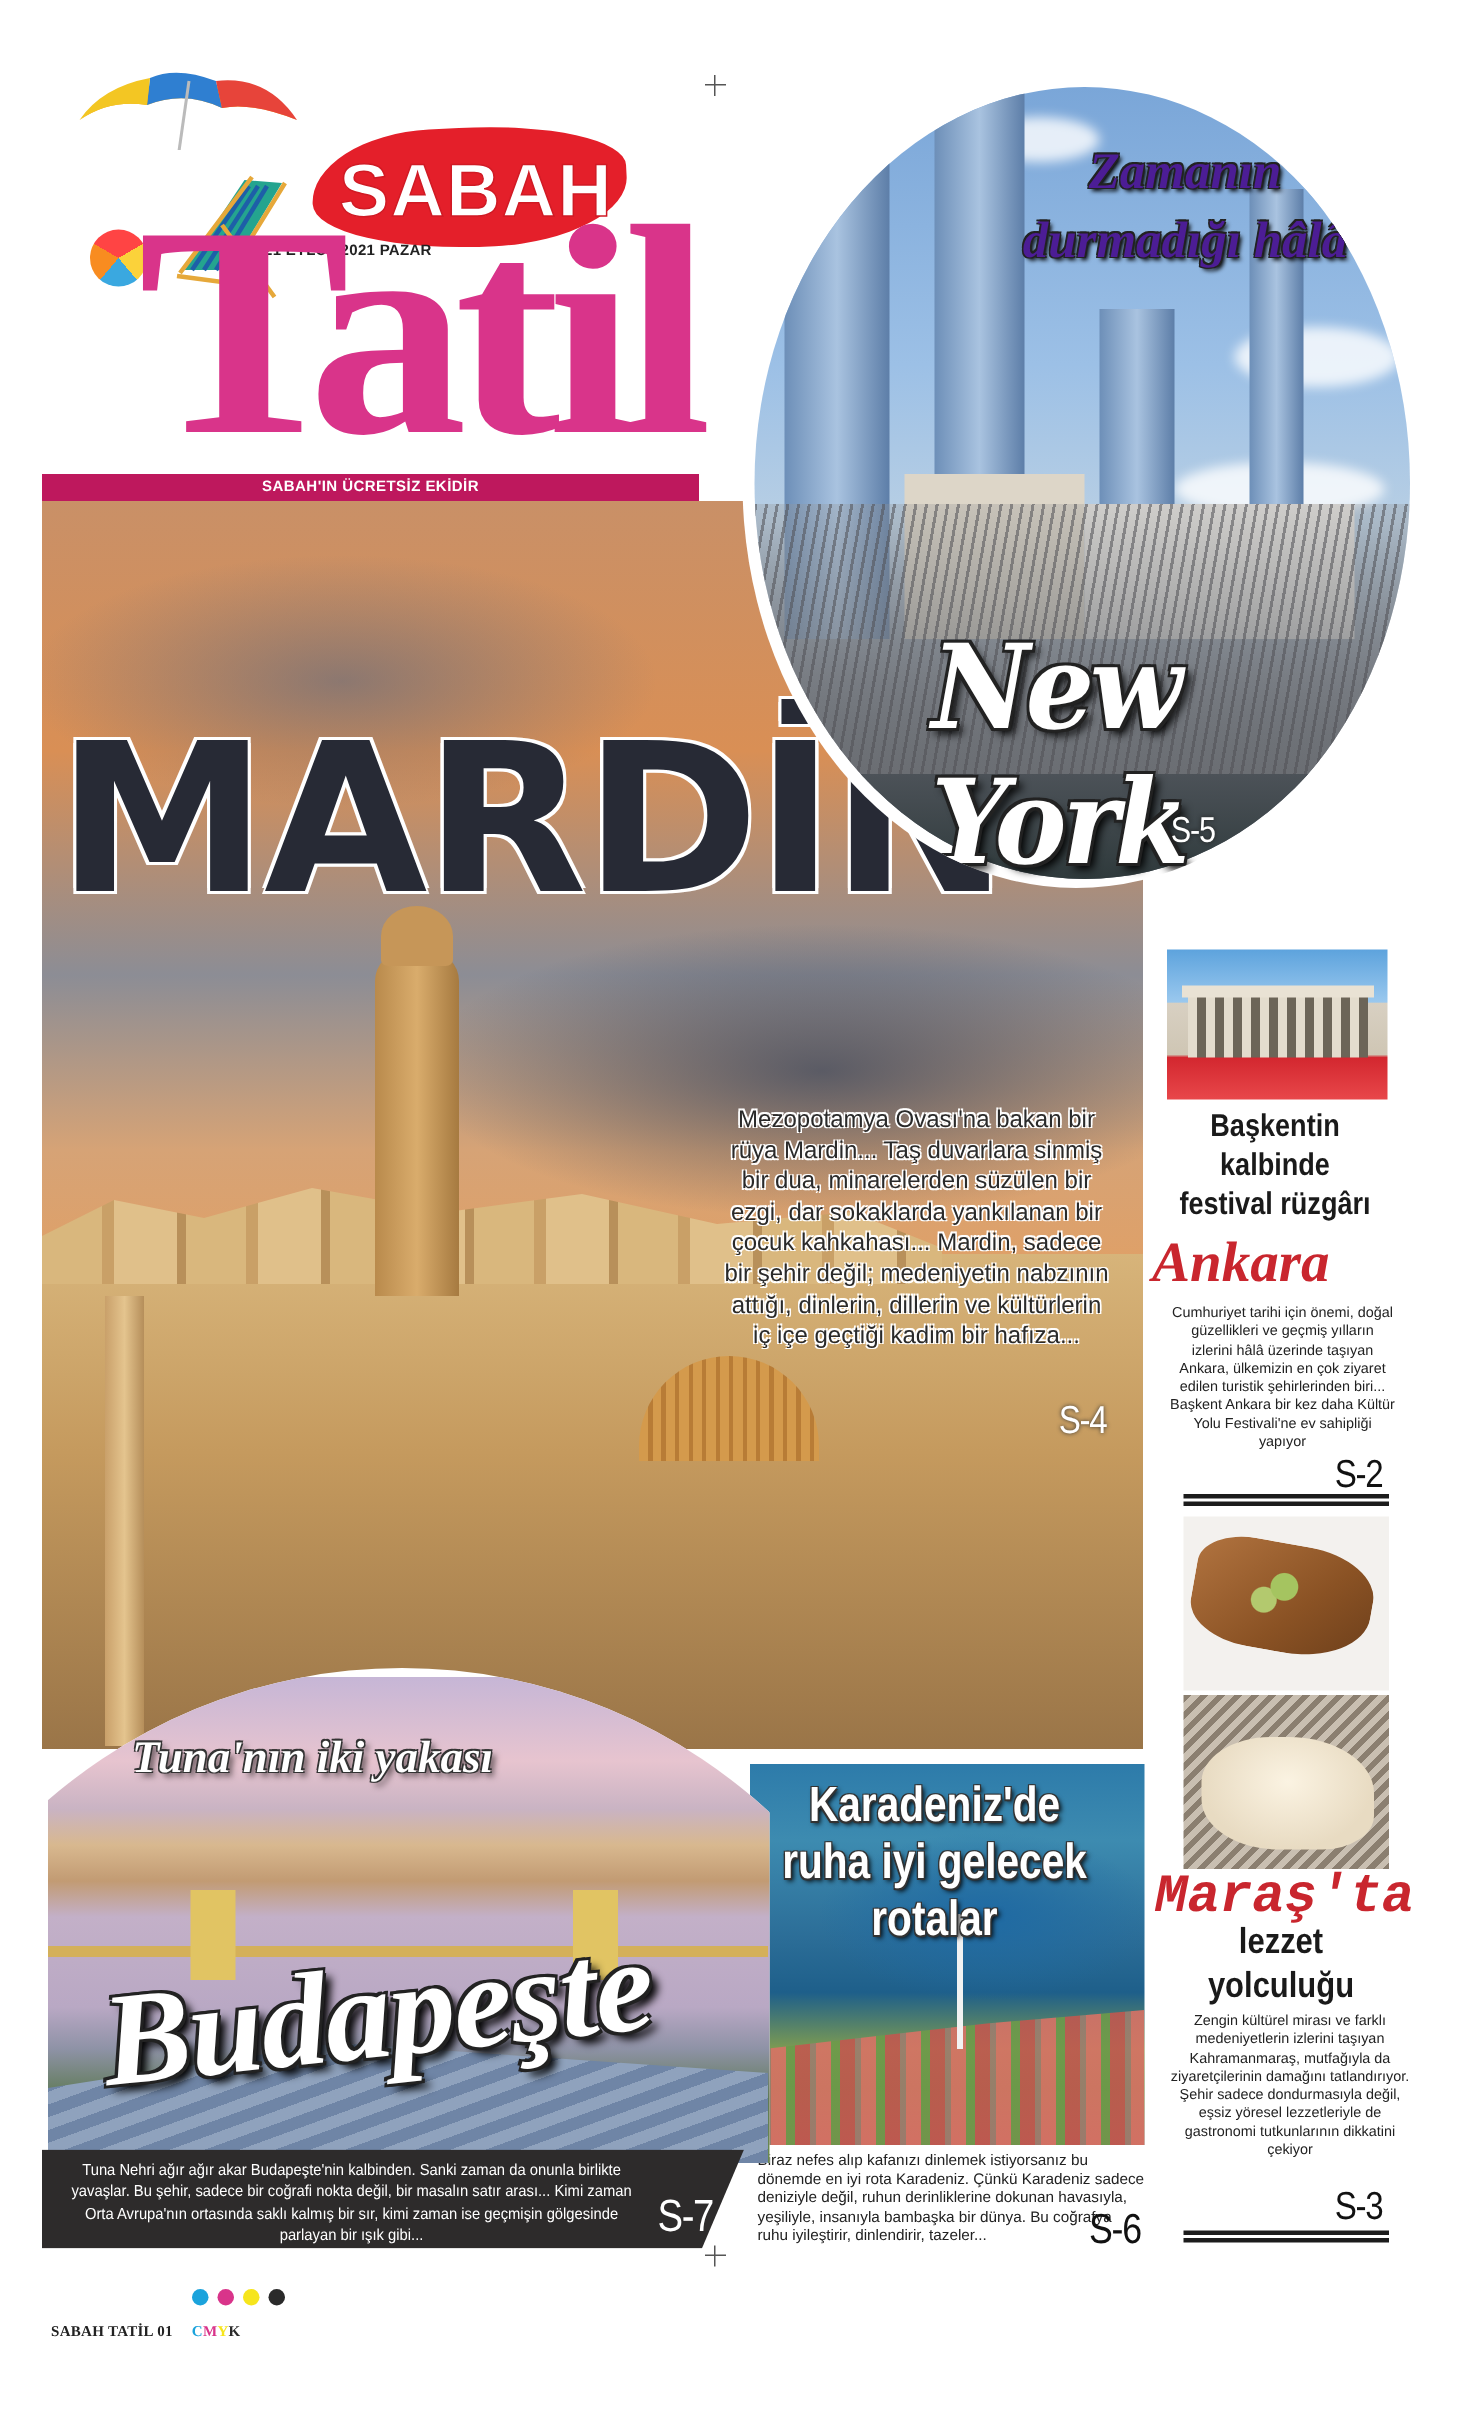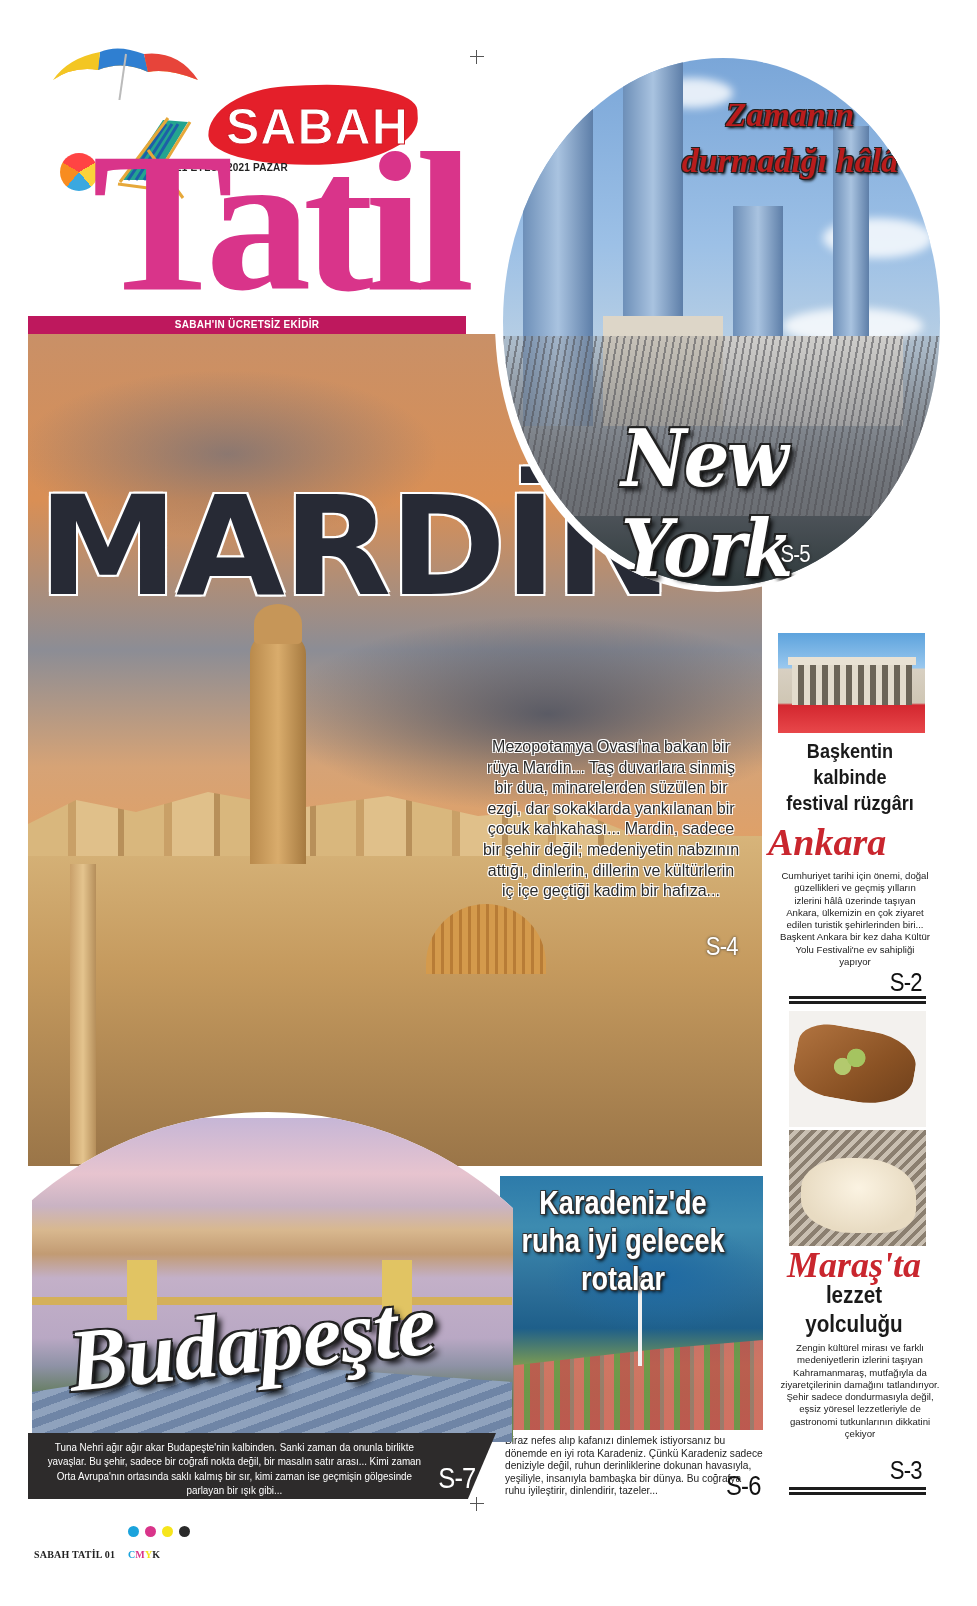--- a/index.html
+++ b/index.html
@@ -67,21 +67,21 @@
   .ny-wrap { left: 495px; top: 52px; width: 445px; height: 540px; border-radius: 50%; background: #fff; overflow: hidden; }
   .ny-circle { position: absolute; left: 8px; top: 6px; width: 440px; height: 528px; border-radius: 50%; overflow: hidden;
     background: linear-gradient(180deg, #7aa6d8 0%, #9cc0e6 35%, #b8cfe4 55%, #8b94a0 75%, #4d5560 100%); }
   .ny-cloud { position: absolute; background: rgba(255,255,255,0.8); border-radius: 50%; filter: blur(4px); }
   .ny-tower { position: absolute; bottom: 160px; background: linear-gradient(90deg, #6d8fb8, #a9c3e0 50%, #5d7ea8); }
   .ny-trees { position: absolute; left: 0; bottom: 60px; width: 100%; height: 190px;
     background: repeating-linear-gradient(100deg, rgba(80,80,85,0.55) 0 2px, transparent 2px 7px),
                 linear-gradient(180deg, rgba(150,150,150,0.3), #6a6d72); }
   .ny-water { position: absolute; left: 0; bottom: 0; width: 100%; height: 70px; background: linear-gradient(180deg, #4c5258, #2f3a3c); }
   .ny-kicker { position: absolute; left: 160px; top: 40px; width: 270px; text-align: center; font-family: "Liberation Serif", serif;
-    font-style: italic; font-weight: 700; font-size: 34px; line-height: 46px; color: #b91c1c;
+    font-style: italic; font-weight: 700; font-size: 34px; line-height: 46px; color: #4c1d95;
     text-shadow: -1px -1px 0 #222, 1px -1px 0 #222, -1px 1px 0 #222, 1px 1px 0 #222, 2px 2px 3px #000; }
   .ny-kicker span { display: block; }
   .ny-title { position: absolute; left: 126px; top: 362px; font-family: "DejaVu Serif", serif; font-style: italic; font-weight: 700;
     font-size: 78px; line-height: 90px; color: #fff; letter-spacing: -3px; transform: scaleX(0.92); transform-origin: left;
     text-shadow: -2px -2px 0 #222, 2px -2px 0 #222, -2px 2px 0 #222, 2px 2px 0 #222, 4px 4px 6px #000; }
   .ny-ref { position: absolute; left: 283px; top: 488px; font-size: 24px; color: #fff; text-shadow: 0 0 3px #222; }
 
   
   .ankara-photo { left: 778px; top: 633px; width: 147px; height: 100px; overflow: hidden;
     background: linear-gradient(180deg, #5da3dd 0%, #9ac8ee 35%, #d8d0c2 36%, #cfc6b4 70%, #d3272f 72%, #e8474a 100%); }
@@ -98,21 +98,21 @@
 
   
   .food-photo-1 { left: 789px; top: 1011px; width: 137px; height: 116px; overflow: hidden; background: #f3f1ee; }
   .food-photo-1::before { content: ""; position: absolute; left: 6px; top: 18px; width: 120px; height: 72px; border-radius: 30% 40% 45% 35%;
     background: radial-gradient(circle at 50% 40%, #a5c460 0 12%, transparent 13%), radial-gradient(circle at 40% 55%, #b3c96e 0 10%, transparent 11%),
                 linear-gradient(135deg, #b27440, #8a5224 60%, #6d3f1b); transform: rotate(10deg); }
   .food-photo-2 { left: 789px; top: 1130px; width: 137px; height: 116px; overflow: hidden;
     background: repeating-linear-gradient(135deg, #8b7f70 0 4px, #c9bfb1 4px 8px); }
   .food-photo-2::before { content: ""; position: absolute; left: 12px; top: 28px; width: 115px; height: 75px;
     background: radial-gradient(ellipse at 50% 40%, #fbf3e2, #e8dbc2 70%); border-radius: 40% 50% 30% 45%; }
-  .maras-title { left: 770px; top: 1244px; width: 168px; text-align: center; font-family: Liberation Serif, serif; font-style: italic;
+  .maras-title { left: 770px; top: 1244px; width: 168px; text-align: center; font-family: Liberation Mono, monospace; font-style: italic;
     font-weight: 700; font-size: 36px; line-height: 42px; color: #c9262e; }
   .maras-headline { left: 770px; top: 1280px; width: 168px; text-align: center; font-family: "Liberation Sans", sans-serif;
     font-weight: 700; font-size: 24px; line-height: 29px; color: #1a1a1a; transform: scaleX(0.86); }
   .maras-body { left: 780px; top: 1342px; width: 160px; text-align: center; font-size: 9.6px; line-height: 12.3px; color: #222; }
   .maras-ref { left: 887px; top: 1455px; font-size: 26px; color: #111; }
 
   
   .buda-wrap { left: 28px; top: 1112px; width: 485px; height: 330px; overflow: hidden; }
   .buda-circle { position: absolute; left: -120px; top: 0; width: 720px; height: 720px; border-radius: 50%; background: #fff; overflow: hidden; }
   .buda-photo { position: absolute; left: 124px; top: 6px; width: 600px; height: 400px;
@@ -236,20 +236,21 @@
 <div class="abs kara-headline">Karadeniz'de ruha iyi gelecek rotalar</div>
 <p class="abs kara-body">Biraz nefes alıp kafanızı dinlemek istiyorsanız bu dönemde en iyi rota Karadeniz. Çünkü Karadeniz sadece deniziyle değil, ruhun derinliklerine dokunan havasıyla, yeşiliyle, insanıyla bambaşka bir dünya. Bu coğrafya ruhu iyileştirir, dinlendirir, tazeler...</p>
 <span class="abs kara-ref page-ref">S-6</span>
 
 <section class="abs buda-wrap">
   <div class="buda-circle">
     <div class="buda-photo"></div>
     <div class="buda-bridge"></div>
     <div class="buda-roofs"></div>
   </div>
+  <div class="buda-kicker">Tuna'nın iki yakası</div>
   <div class="buda-title">Budapeşte</div>
 </section>
 <div class="abs buda-caption">
   <p class="buda-caption-text">Tuna Nehri ağır ağır akar Budapeşte'nin kalbinden. Sanki zaman da onunla birlikte yavaşlar. Bu şehir, sadece bir coğrafi nokta değil, bir masalın satır arası... Kimi zaman Orta Avrupa'nın ortasında saklı kalmış bir sır, kimi zaman ise geçmişin gölgesinde parlayan bir ışık gibi...</p>
   <span class="buda-ref page-ref">S-7</span>
 </div>
 
 <div class="abs cmyk-dots">
   <span style="background:#1ba3dc"></span>
   <span style="background:#d9348a"></span>

